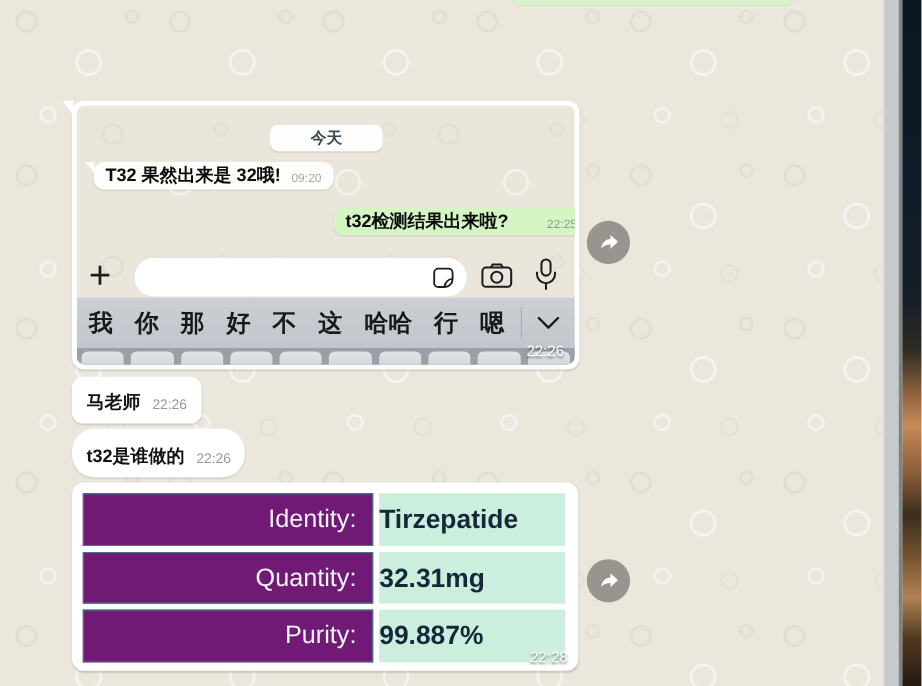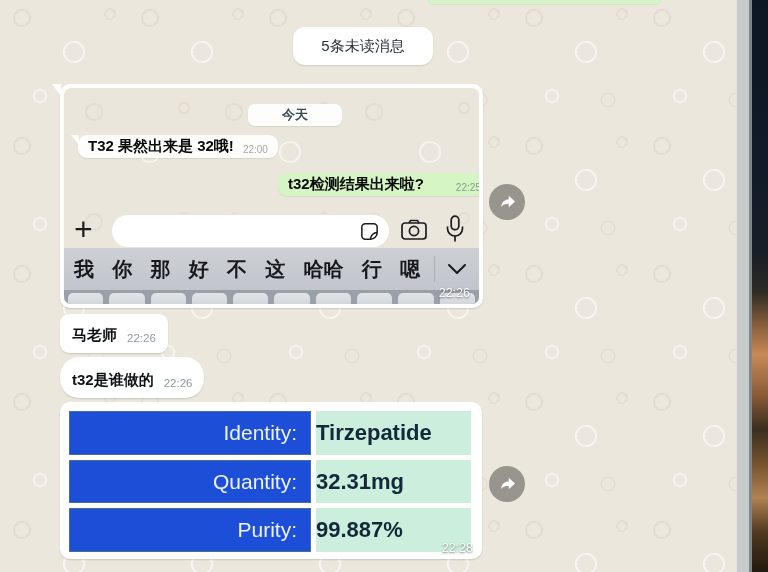--- a/index.html
+++ b/index.html
@@ -61,21 +61,21 @@
     background-image:
       radial-gradient(circle at 30px 24px, transparent 7px, rgba(219,210,194,.5) 7px 8.5px, transparent 9.5px),
       radial-gradient(circle at 86px 64px, transparent 9px, rgba(255,255,255,.55) 9px 10.5px, transparent 11.5px),
       radial-gradient(circle at 120px 20px, transparent 4px, rgba(219,210,194,.45) 4px 5.5px, transparent 6.5px);
     background-size:140px 110px;
   }
   .shot-date-pill {
     position:absolute; left:161px; top:16px; width:94px; height:22px;
     background:#fdfdfc; border-radius:7px; box-shadow:0 1px 1px rgba(0,0,0,.08);
     display:flex; align-items:center; justify-content:center;
-    font-size:13px; font-weight:700; color:#3c4a52;margin-left:23px;
+    font-size:13px; font-weight:700; color:#3c4a52;
   }
   .shot-bubble { position:absolute; border-radius:9px; display:flex; align-items:flex-end; padding:2px 10px; white-space:nowrap; }
   .shot-bubble .txt { font-size:15px; font-weight:700; color:#0b0b0b; }
   .shot-bubble .tm  { font-size:10px; color:#a6a6a4; margin-left:9px; padding-bottom:1px; }
   .shot-in  { left:14px; top:47px; background:#fdfdfc; box-shadow:0 1px 1px rgba(0,0,0,.08); }
   .shot-in::before {
     content:""; position:absolute; left:-7px; top:0; width:0; height:0;
     border-bottom:10px solid transparent; border-right:8px solid #fdfdfc;
   }
   .shot-out { left:214px; top:85px; background:#d5f5c4; box-shadow:0 1px 1px rgba(0,0,0,.07);text-align:center; }
@@ -134,49 +134,48 @@
 
   
   .msg-report { left:60px; top:402px; width:422px; height:157px; border-radius:10px; }
   .report-body {
     position:absolute; inset:4px; border-radius:7px; overflow:hidden; background:#fff;
     padding:5px 7px 3px 5px;
     display:flex; flex-direction:column; gap:5px;
   }
   .report-row { flex:1; display:grid; grid-template-columns:242px 1fr; gap:5px; }
   .report-label {
-    background:#1d4ed8; border:1px solid #45718a;
+    background:#701a75; border:1px solid #45718a;
     display:flex; align-items:center; justify-content:flex-end;
     padding-right:13px; font-size:21px; color:#eef3f6;
   }
   .report-value {
     background:#cceedd;
     display:flex; align-items:center; padding-left:0;
     font-size:22px; font-weight:700; color:#14283a;
   }
 
   svg { display:block; }
 </style>
 </head>
 <body>
 
 <div class="chat-area">
 
   <div class="top-remnant"></div>
 
-  <div class="unread-pill">5条未读消息</div>
 
   <div class="bubble msg-shot tail-tl">
     <div class="phone-img">
 
       <div class="shot-date-pill">今天</div>
 
       <div class="shot-bubble shot-in">
         <span class="txt">T32 果然出来是 32哦!</span>
-        <span class="tm">22:00</span>
+        <span class="tm">09:20</span>
       </div>
 
       <div class="shot-bubble shot-out">
         <span class="txt">t32检测结果出来啦?</span>
         <span class="tm">22:25</span>
         <span class="ticks">✓✓</span>
       </div>
 
       <div class="shot-input-row">
         <span class="shot-plus">+</span>

